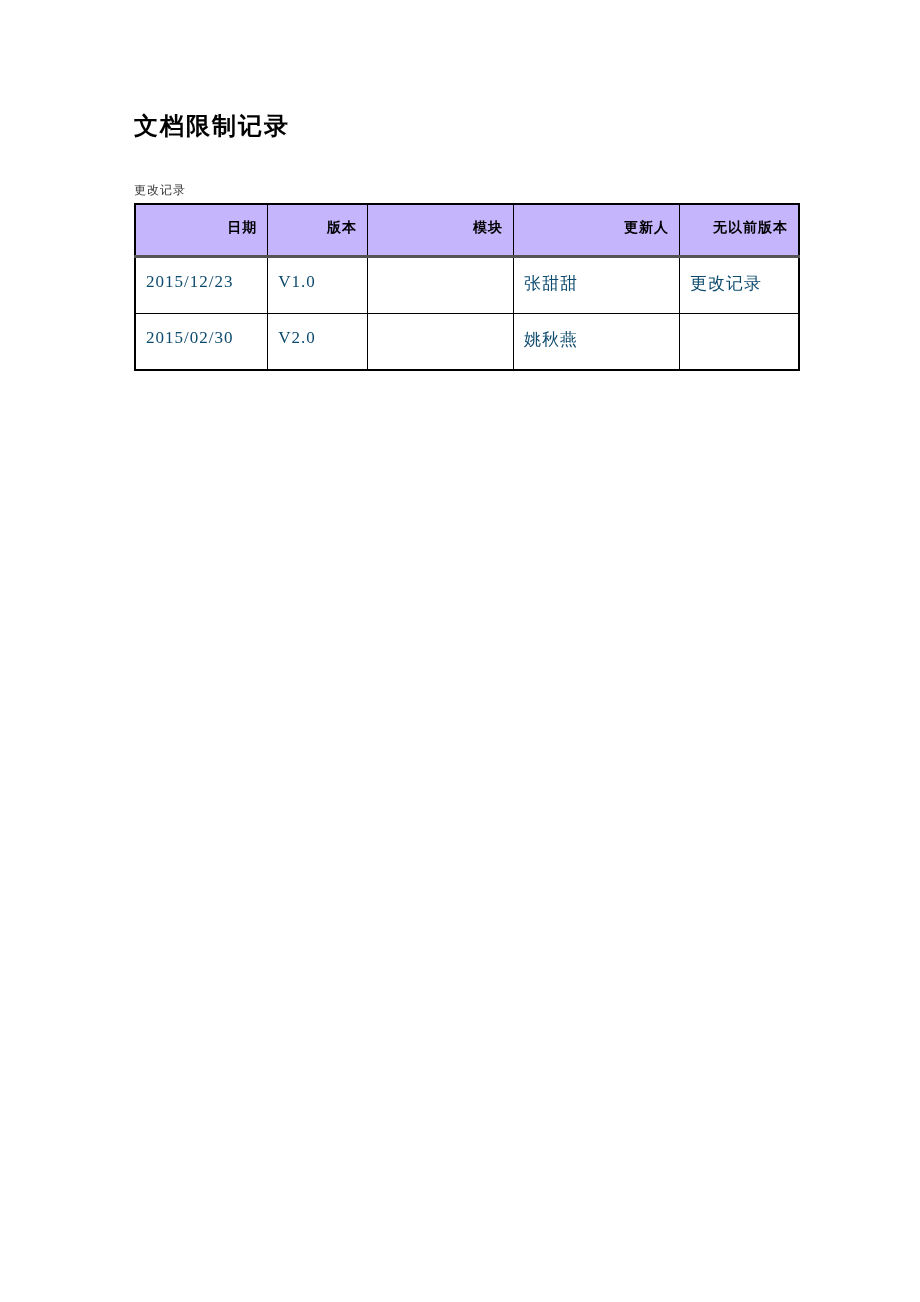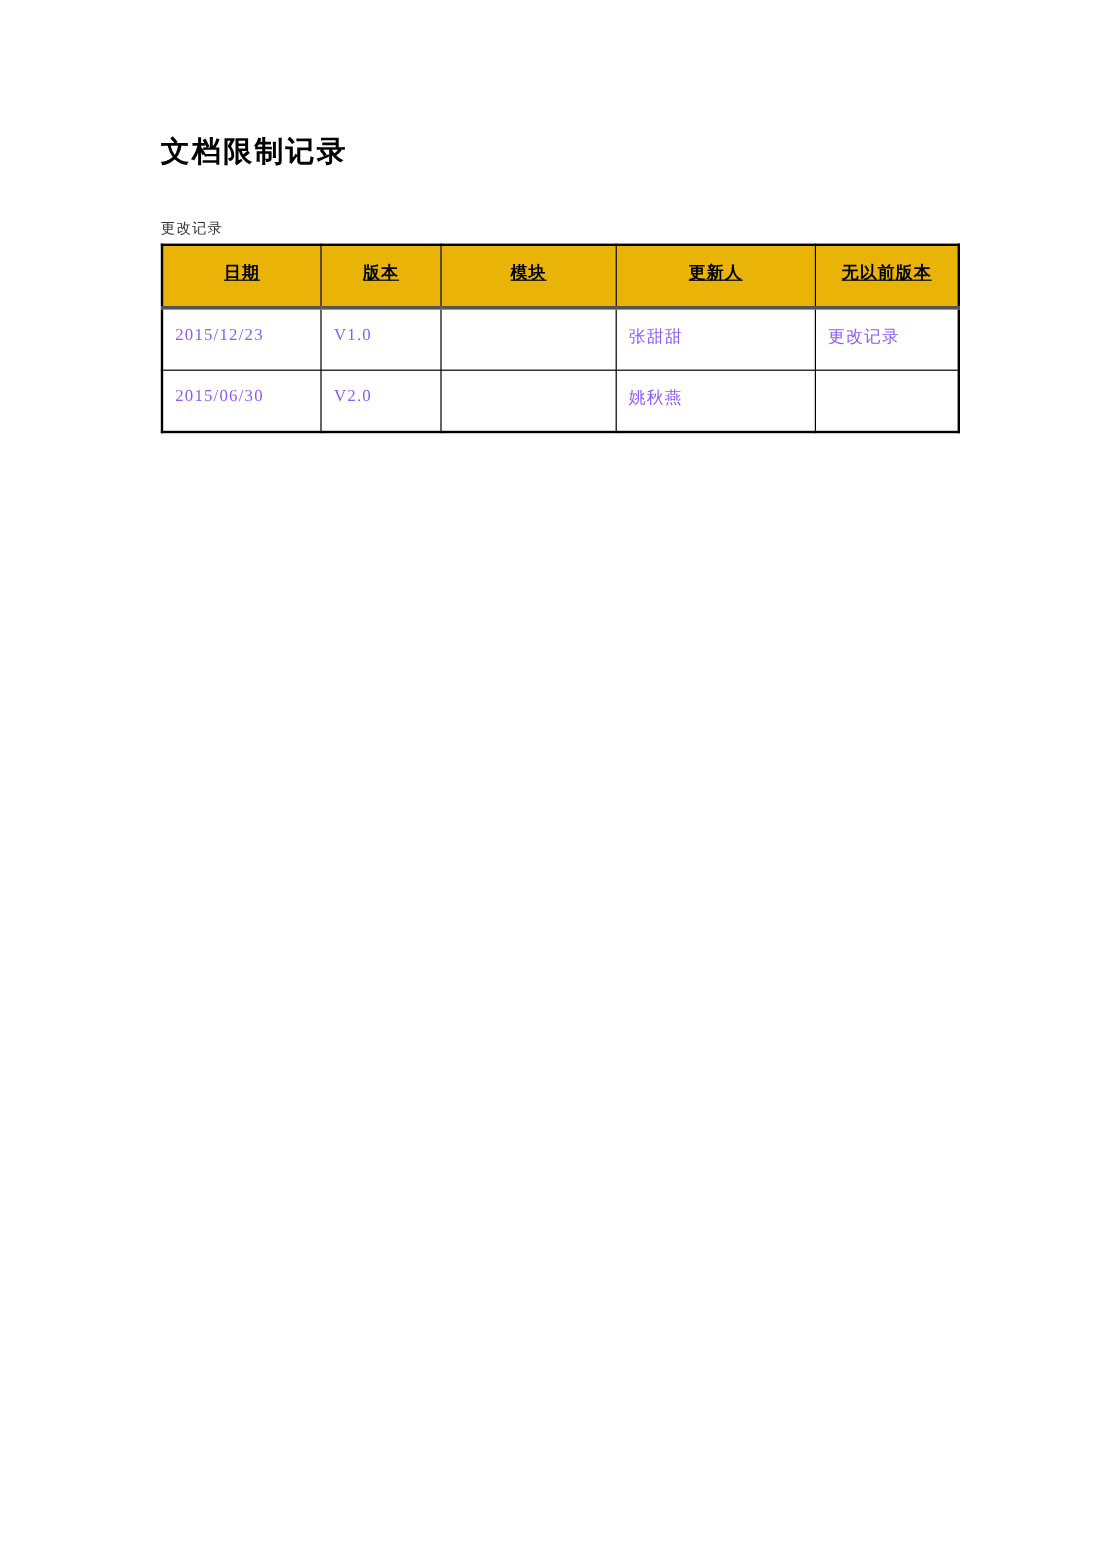--- a/index.html
+++ b/index.html
@@ -28,39 +28,38 @@
     margin-bottom: 4px;
     letter-spacing: 1px;
   }
   table.changelog {
     border-collapse: collapse;
     width: 100%;
     table-layout: fixed;
     border: 2px solid #000;
   }
   table.changelog th {
-    background: #eab308;
+    background: #c4b5fd;
     font-weight: bold;
     font-size: 14px;
-    text-align: center;
+    text-align: right;
     padding: 14px 10px 18px 10px;
     border-right: 1px solid #000;
     border-bottom: 3px solid #555;
     color: #000;
     letter-spacing: 1px;
-    text-decoration: underline;
   }
   table.changelog th:last-child { border-right: none; }
   table.changelog td {
-    font-size: 14px;
+    font-size: 17px;
     text-align: left;
     padding: 14px 10px 18px 10px;
     border-right: 1px solid #000;
     border-bottom: 1px solid #000;
-    color: #8b5cf6;
+    color: #0c4a6e;
     letter-spacing: 1px;
     vertical-align: top;
   }
   table.changelog td:last-child { border-right: none; }
   table.changelog tbody tr:last-child td { border-bottom: none; }
   .col-date   { width: 20%; }
   .col-ver    { width: 15%; }
   .col-module { width: 22%; }
   .col-updater{ width: 25%; }
   .col-prev   { width: 18%; }
@@ -91,21 +90,21 @@
     </thead>
     <tbody>
       <tr>
         <td>2015/12/23</td>
         <td>V1.0</td>
         <td></td>
         <td>张甜甜</td>
         <td>更改记录</td>
       </tr>
       <tr>
-        <td>2015/06/30</td>
+        <td>2015/02/30</td>
         <td>V2.0</td>
         <td></td>
         <td>姚秋燕</td>
         <td></td>
       </tr>
     </tbody>
   </table>
 </div>
 
 </body></html>

